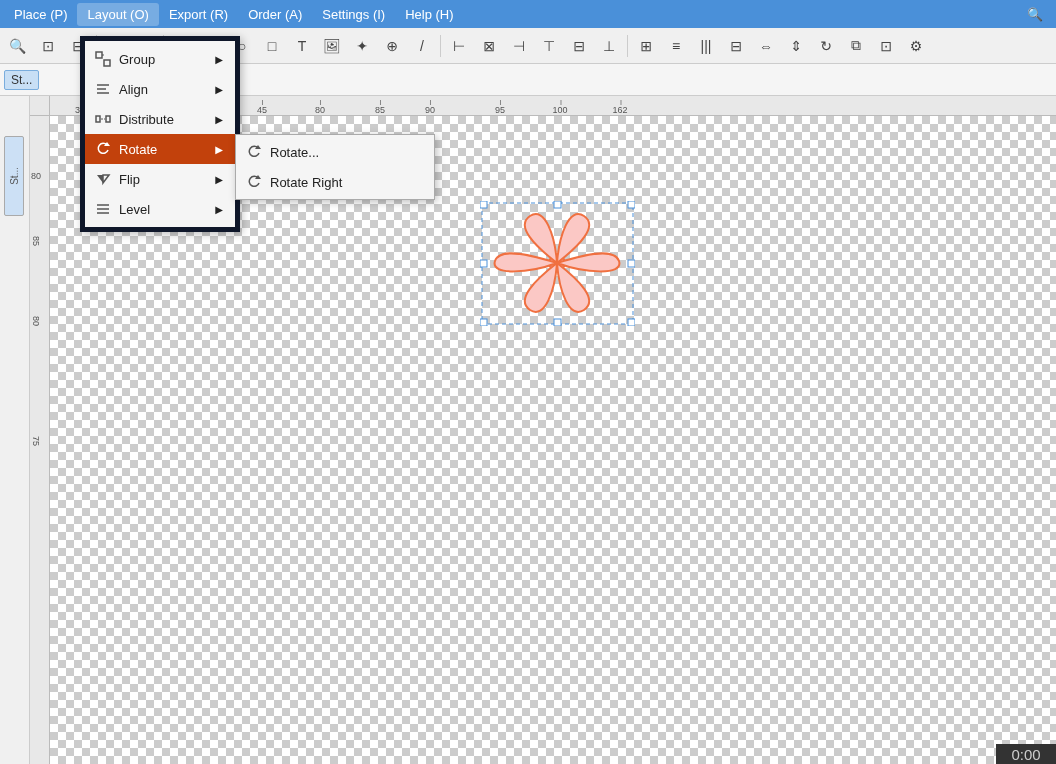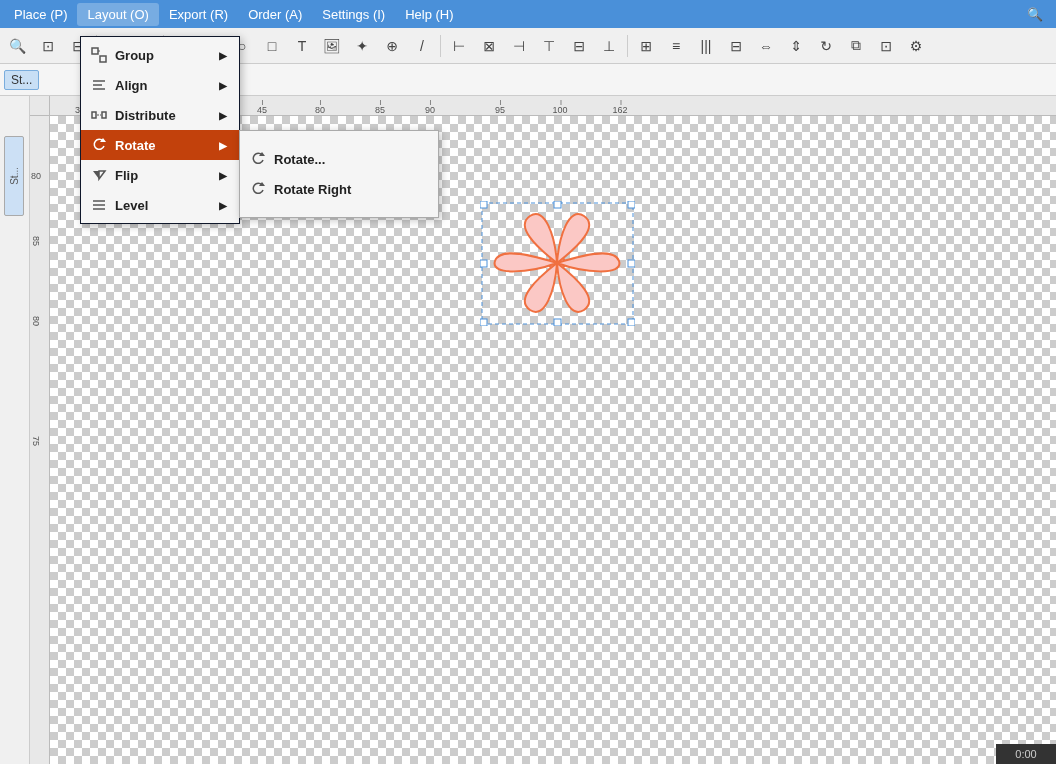--- a/index.html
+++ b/index.html
@@ -162,26 +162,25 @@
       width: 155px;
       height: 125px;
     }
 
     
     .dropdown-menu {
       position: absolute;
       top: 60px;
       left: 80px;
       background: #f5f5f5;
-      border: 1px solid #0f172a;
+      border: 5px solid #0f172a;
       box-shadow: 2px 2px 8px rgba(0,0,0,0.25);
       min-width: 160px;
       z-index: 100;
       padding: 3px 0;
-      font-weight: bold;
     }
     .menu-item {
       display: flex;
       align-items: center;
       padding: 5px 12px 5px 8px;
       cursor: pointer;
       color: #222;
       position: relative;
     }
     .menu-item:hover, .menu-item.active {
@@ -214,33 +213,33 @@
     
     .submenu {
       position: absolute;
       top: 0;
       left: 100%;
       background: #f5f5f5;
       border: 1px solid #aaa;
       box-shadow: 2px 2px 8px rgba(0,0,0,0.25);
       min-width: 200px;
       z-index: 101;
-      padding: 13px 0;
+      padding: 2px 0;
     }
 
     
     .statusbar {
       position: absolute;
       bottom: 0;
       right: 0;
       width: 60px;
       height: 20px;
       background: #333;
       color: #ccc;
-      font-size: 11px;
+      font-size: 15px;
       display: flex;
       align-items: center;
       justify-content: center;
     }
 
     
     .ruler-ticks {
       position: relative;
       width: 100%;
       height: 100%;

